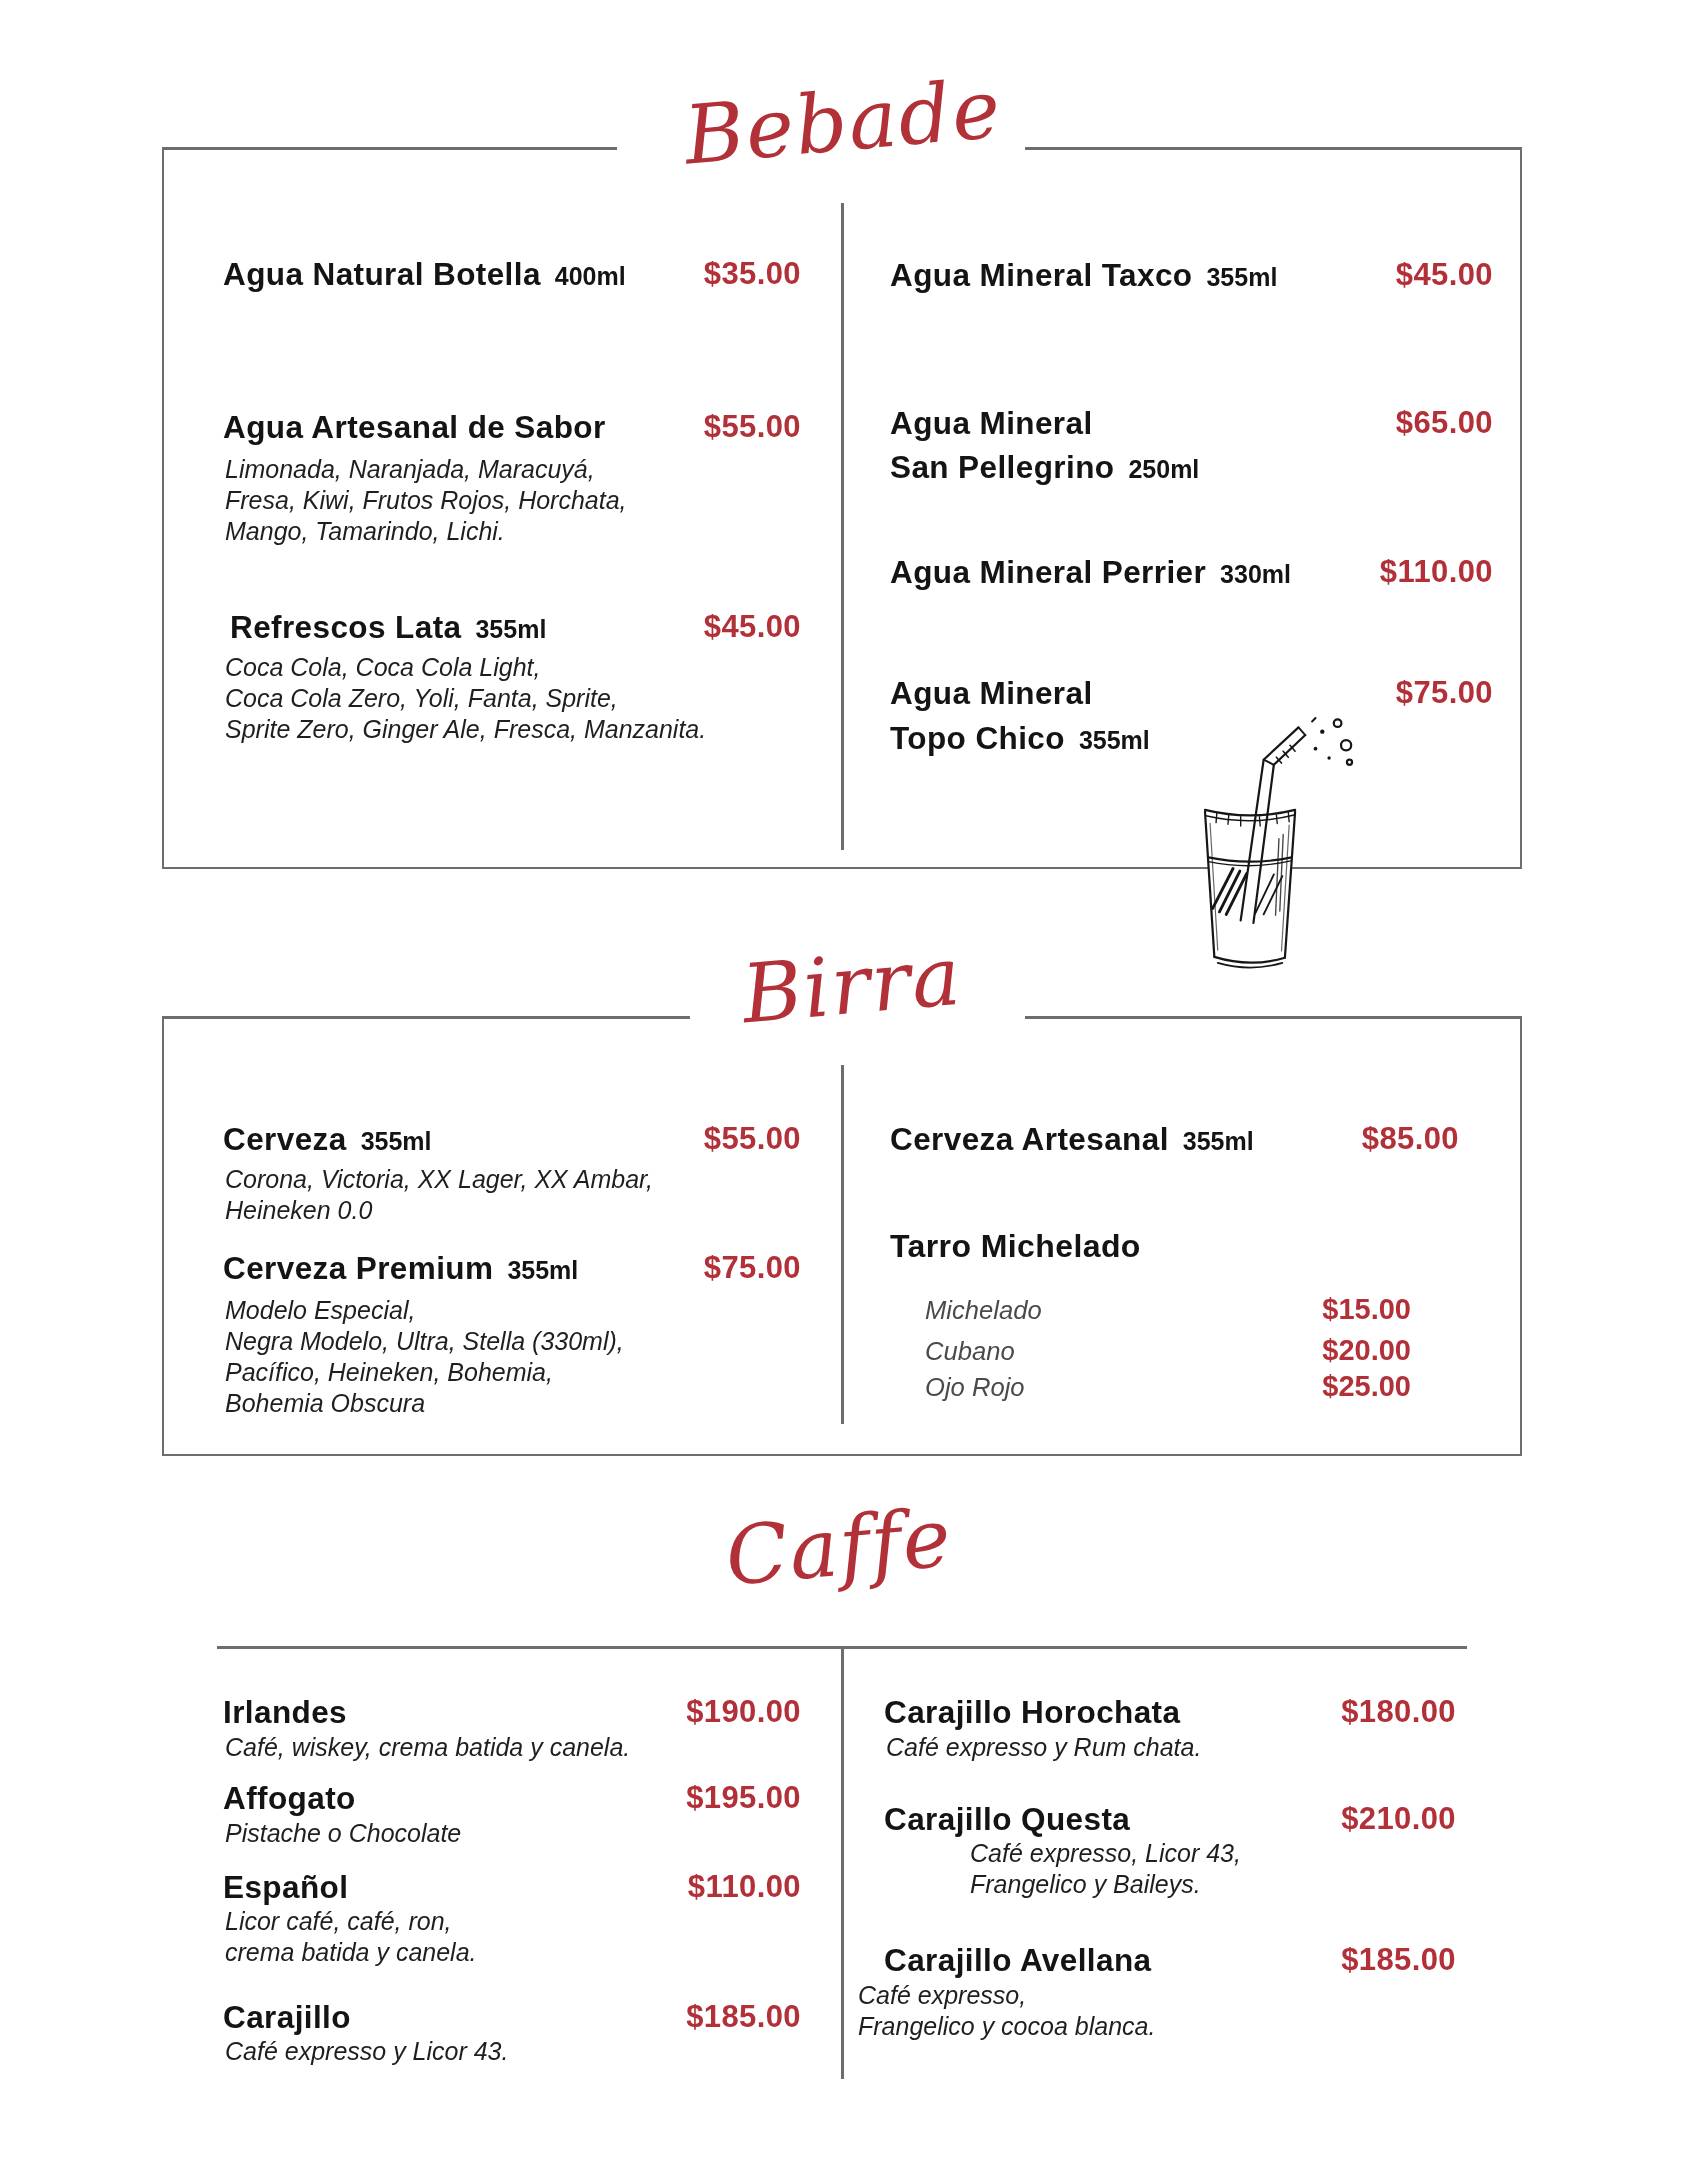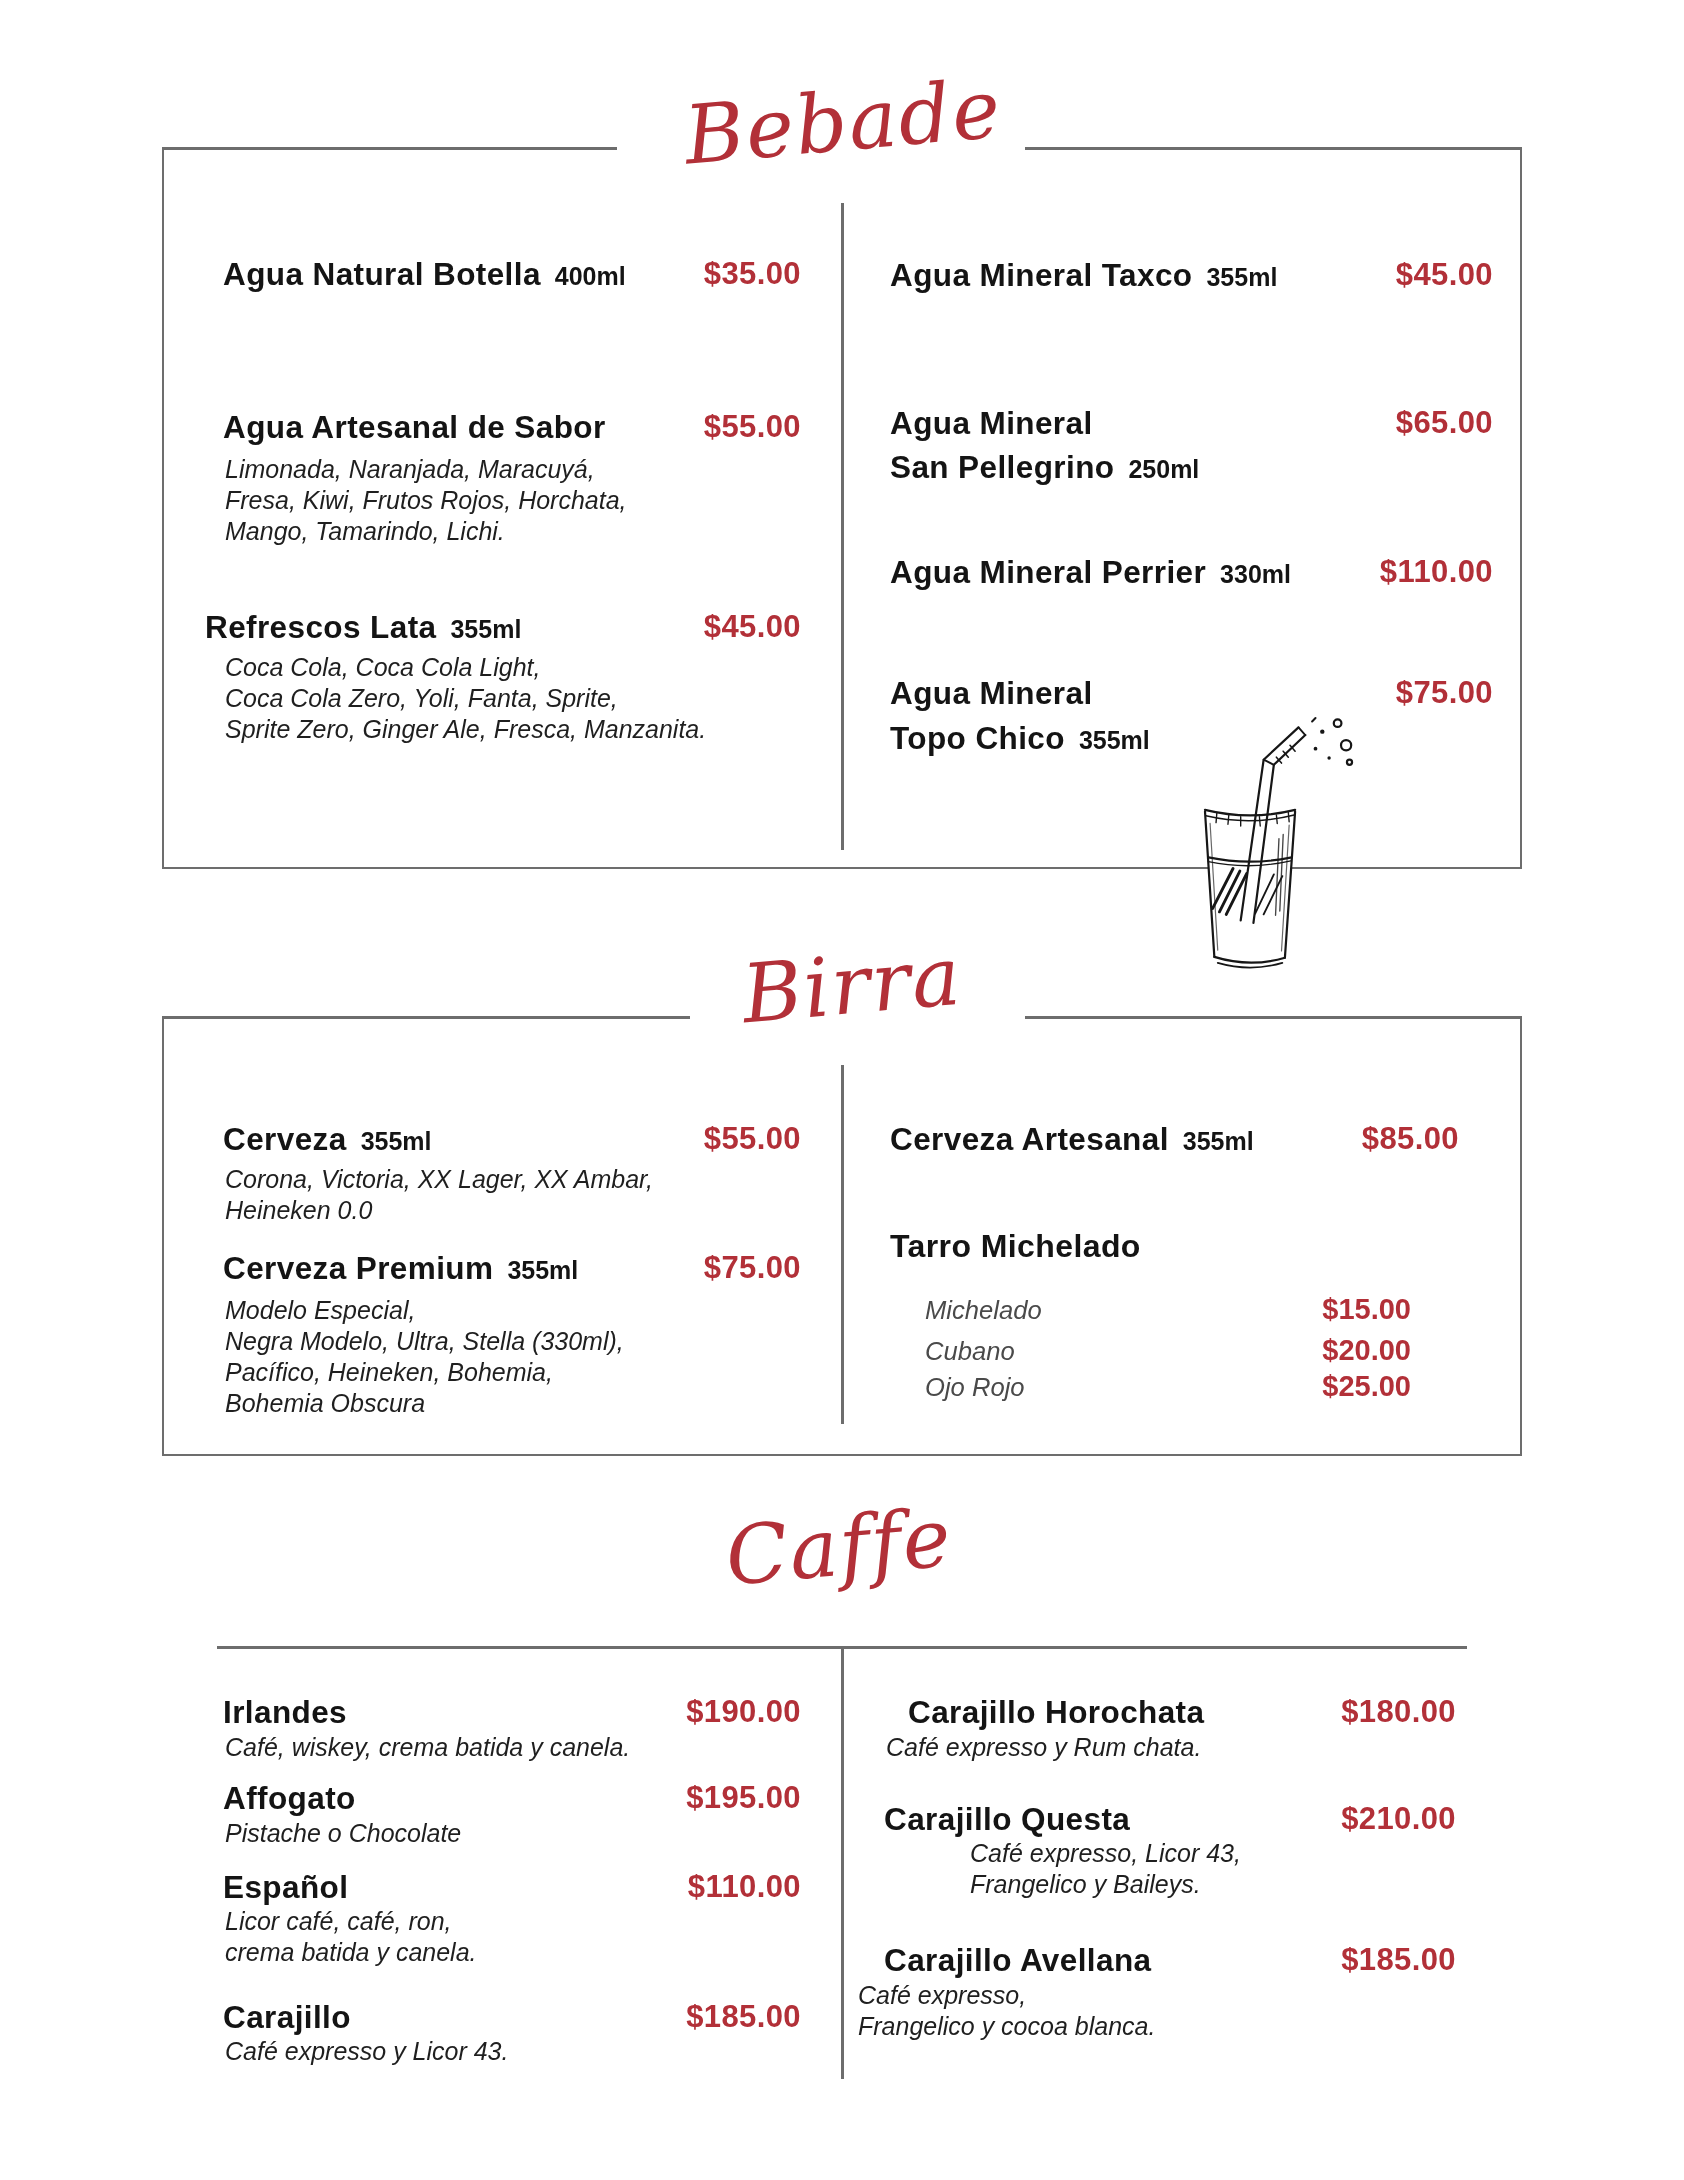--- a/index.html
+++ b/index.html
@@ -72,21 +72,21 @@
   <div class="price" style="left:545px;top:256px;width:256px;">$35.00</div>
 
   <div class="nm" style="left:223px;top:409px;">
     <span>Agua Artesanal de Sabor</span>
   </div>
   <div class="price" style="left:545px;top:409px;width:256px;">$55.00</div>
   <div class="desc" style="left:225px;top:454px;width:562px;">Limonada, Naranjada, Maracuyá,
 Fresa, Kiwi, Frutos Rojos, Horchata,
 Mango, Tamarindo, Lichi.</div>
 
-  <div class="nm" style="left:205px;top:609px;">
+  <div class="nm" style="left:230px;top:609px;">
     <span>Refrescos Lata</span>
     <span class="sz">355ml</span>
   </div>
   <div class="price" style="left:545px;top:609px;width:256px;">$45.00</div>
   <div class="desc" style="left:225px;top:652px;width:588px;">Coca Cola, Coca Cola Light,
 Coca Cola Zero, Yoli, Fanta, Sprite,
 Sprite Zero, Ginger Ale, Fresca, Manzanita.</div>
 
   <div class="nm" style="left:890px;top:257px;">
     <span>Agua Mineral Taxco</span>
@@ -218,21 +218,21 @@
   <div class="price" style="left:545px;top:1869px;width:256px;">$110.00</div>
   <div class="desc" style="left:225px;top:1906px;width:579px;">Licor café, café, ron,
 crema batida y canela.</div>
 
   <div class="nm" style="left:223px;top:1999px;">
     <span>Carajillo</span>
   </div>
   <div class="price" style="left:545px;top:1999px;width:256px;">$185.00</div>
   <div class="desc" style="left:225px;top:2036px;width:579px;">Café expresso y Licor 43.</div>
 
-  <div class="nm" style="left:884px;top:1694px;margin-left:24px;">
+  <div class="nm" style="left:884px;top:1694px;">
     <span>Carajillo Horochata</span>
   </div>
   <div class="price" style="left:1200px;top:1694px;width:256px;">$180.00</div>
   <div class="desc" style="left:886px;top:1732px;width:562px;">Café expresso y Rum chata.</div>
 
   <div class="nm" style="left:884px;top:1801px;">
     <span>Carajillo Questa</span>
   </div>
   <div class="price" style="left:1200px;top:1801px;width:256px;">$210.00</div>
   <div class="desc" style="left:922px;top:1838px;width:562px;margin-left:48px;">Café expresso, Licor 43,

